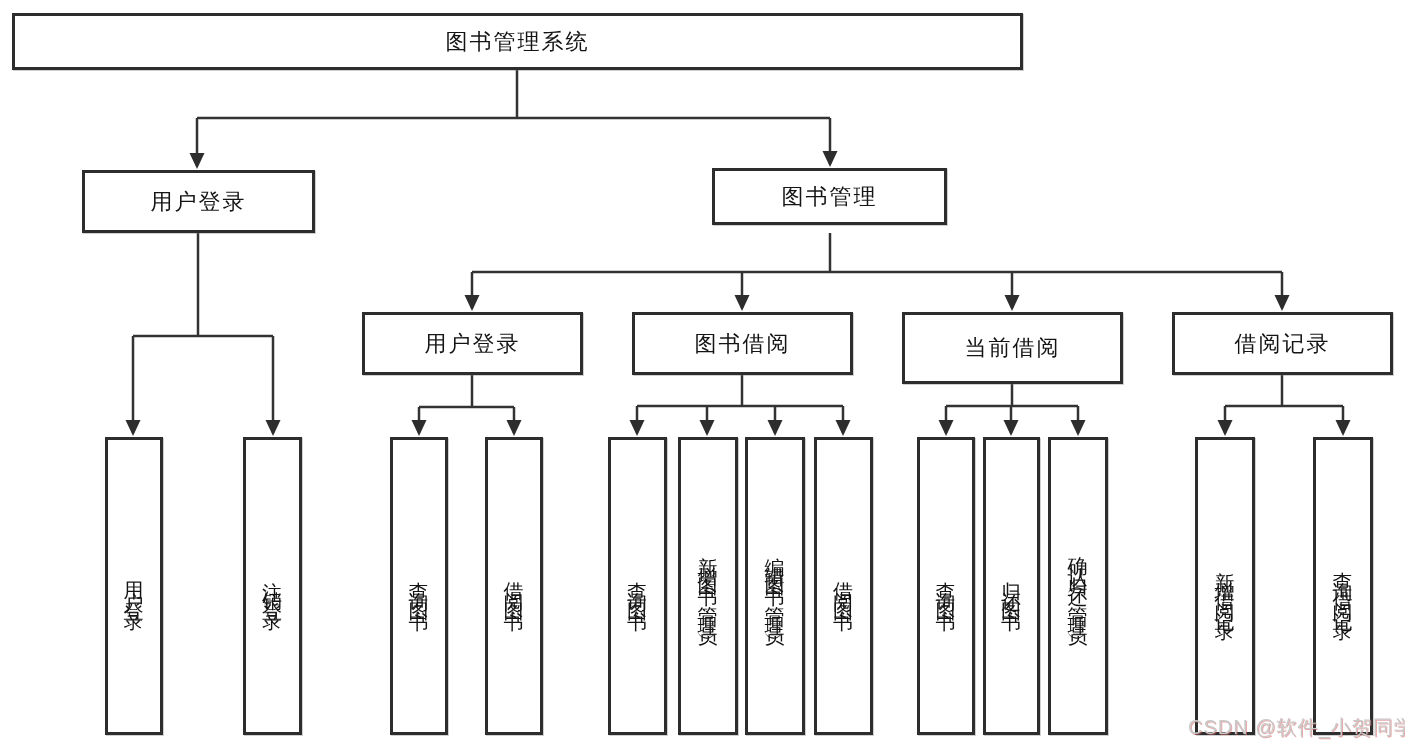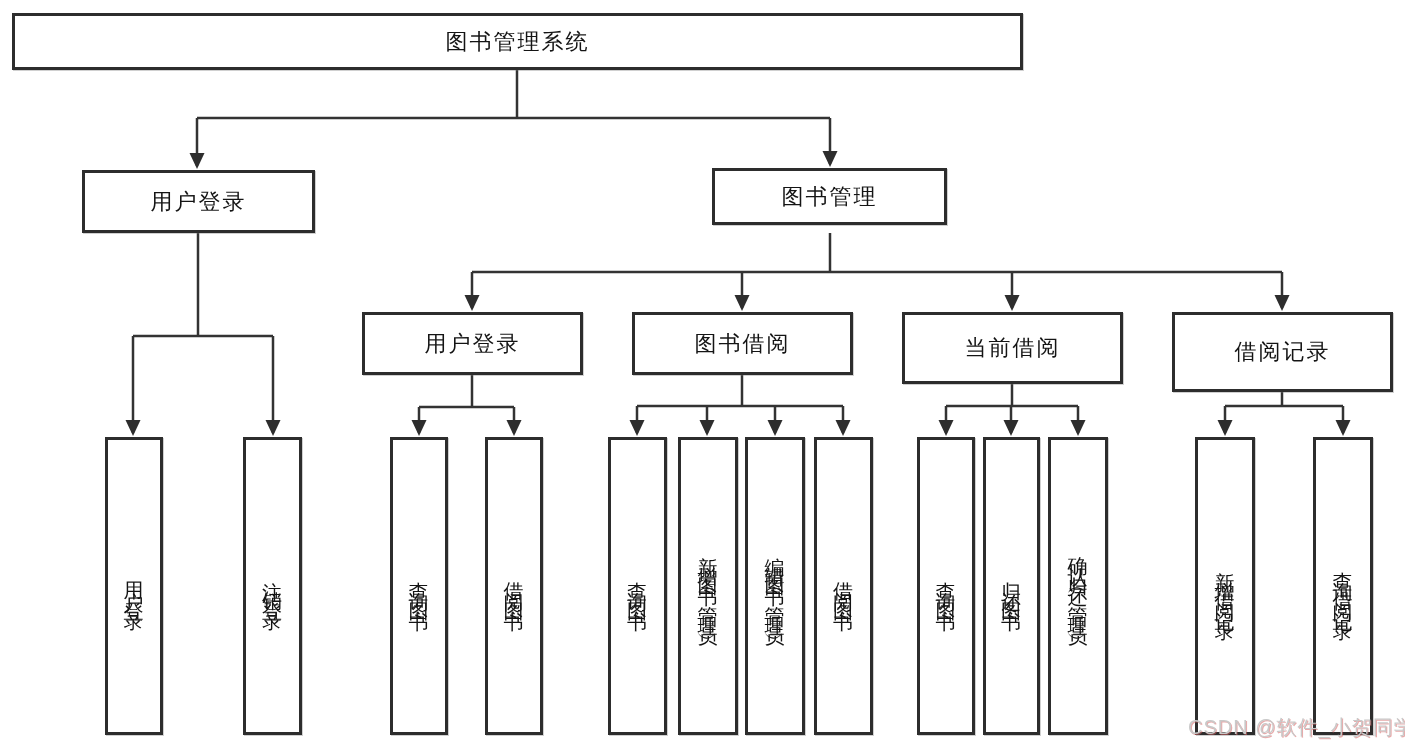--- a/index.html
+++ b/index.html
@@ -129,21 +129,21 @@
 
   <div class="box h" style="left:362px;top:312px;width:221px;height:63px">
     <span>用户登录</span>
   </div>
   <div class="box h" style="left:632px;top:312px;width:221px;height:63px">
     <span>图书借阅</span>
   </div>
   <div class="box h" style="left:902px;top:312px;width:221px;height:72px">
     <span>当前借阅</span>
   </div>
-  <div class="box h" style="left:1172px;top:312px;width:221px;height:80px">
+  <div class="box h" style="left:1172px;top:312px;width:221px;height:63px">
     <span>借阅记录</span>
   </div>
 
   <div class="box v" style="left:105px;top:437px;width:58px;height:298px">
     <span>用户登录</span>
   </div>
   <div class="box v" style="left:243px;top:437px;width:59px;height:298px">
     <span>注销登录</span>
   </div>
 

